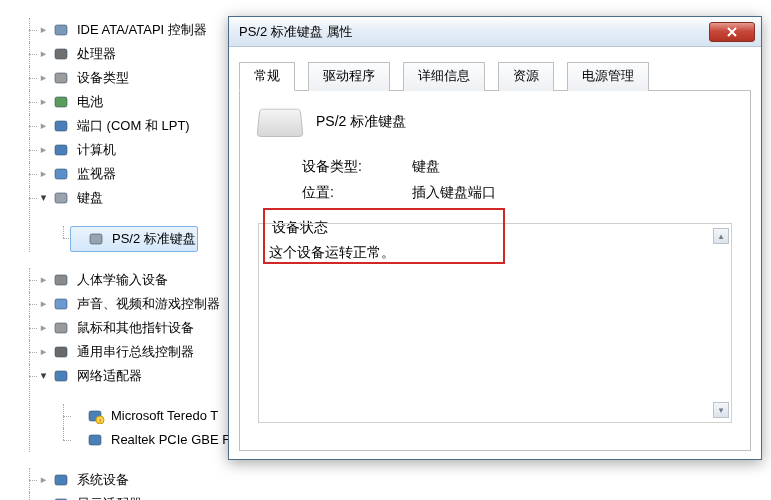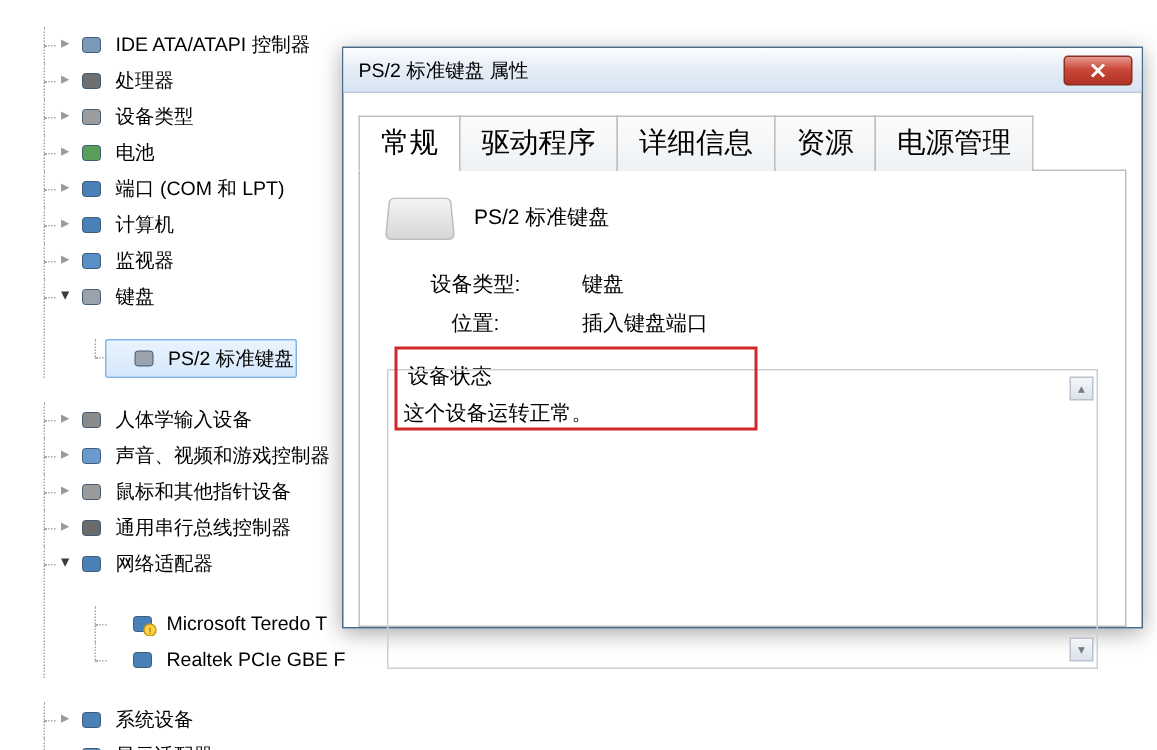--- a/index.html
+++ b/index.html
@@ -67,22 +67,22 @@
   .row.selected {
     background: linear-gradient(#eaf3fd,#d4e8fb);
     border: 1px solid #7eb4ea;
     border-radius: 2px;
     margin-left: 14px; padding-left: 2px;
   }
 
   
   .dialog {
     position: absolute;
-    left: 228px; top: 31px;
-    width: 534px; height: 388px;
+    left: 228px; top: 16px;
+    width: 534px; height: 444px;
     border: 1px solid #4a6b8a;
     background: #fff;
     box-shadow: 0 3px 14px rgba(0,0,0,.35);
   }
   .titlebar {
     height: 30px;
     background: linear-gradient(#fdfefe,#e6eef7 45%,#d7e4f1);
     border-bottom: 1px solid #b8c7d8;
     display:flex;align-items:center;
     padding: 0 0 0 10px;
@@ -95,22 +95,22 @@
     background: linear-gradient(#e59a8f,#c8483a 45%,#b23324);
     border: 1px solid #8a2d22;
     border-radius: 3px;
     display:flex;align-items:center;justify-content:center;
   }
   .closebtn svg{display:block}
   .dlgbody {
     position:absolute; left:10px; right:10px; top:44px; bottom:10px;
   }
   .tabs {
-    display:flex; gap:0;
-    font-size: 19px;
+    display:flex; gap:14px;
+    font-size: 13px;
     border-bottom: 1px solid #bfbfbf;
   }
   .tab {
     padding: 4px 14px 5px;
     border: 1px solid #bfbfbf;
     border-bottom: none;
     background: linear-gradient(#fbfcfd,#eef1f4);
     position: relative; top:1px;
     margin-right:-1px;
   }
@@ -127,21 +127,21 @@
     position: relative;
     background:#fff;
   }
   .devrow { display:flex; align-items:center; gap:14px; margin-bottom:16px;}
   .kbicon {
     width: 44px; height: 30px;
     background: linear-gradient(#f4f4f4,#d8d8d8);
     border:1px solid #bdbdbd; border-radius:4px;
     transform: perspective(80px) rotateX(20deg);
   }
-  .kv { margin-left: 20px; font-size:14px;text-align:center; }
+  .kv { margin-left: 44px; font-size:14px; }
   .kv div{display:flex;gap:32px;line-height:26px;}
   .kv .k{width:78px;}
   .statuswrap{ margin-top:18px; position:relative;border-radius:19px;}
   .statuswrap .grouplabel{
     position:absolute; top:-4px; left:8px; background:#fff; padding:0 6px; font-size:14px;
   }
   .statusbox{
     border:1px solid #cfcfcf; height:200px; margin-top:6px;
     padding:20px 10px; font-size:14px; position:relative;
   }

